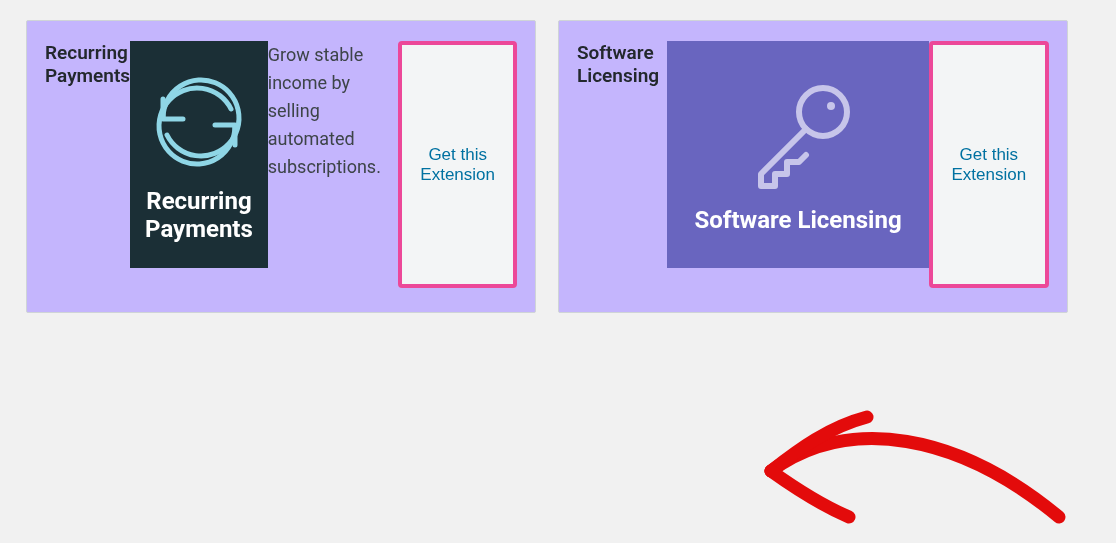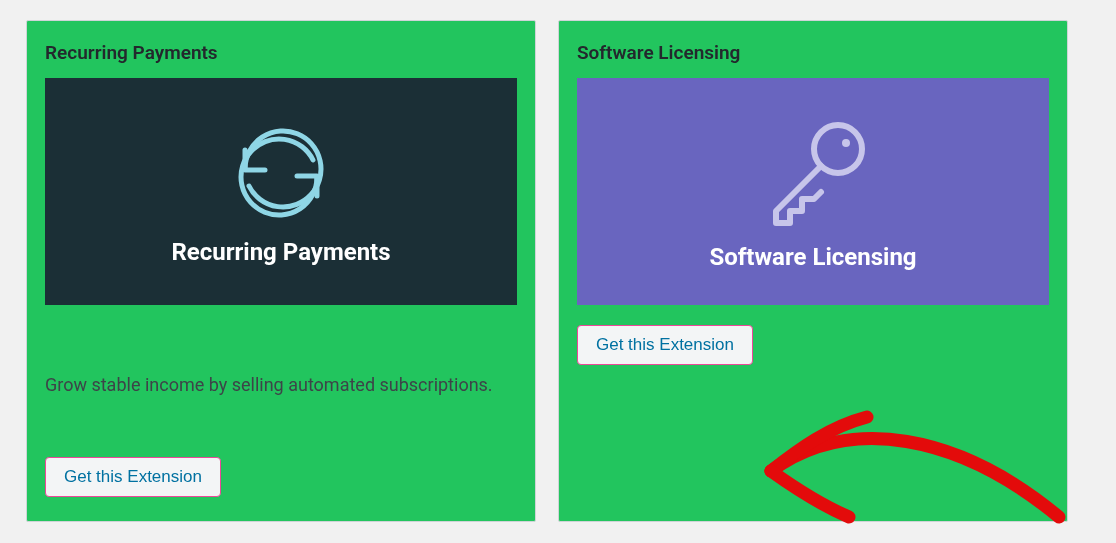--- a/index.html
+++ b/index.html
@@ -10,26 +10,25 @@
     font-family: -apple-system, BlinkMacSystemFont, "Segoe UI", Roboto, Helvetica, Arial, sans-serif;
     overflow: hidden;
   }
   .container {
     display: flex;
     gap: 22px;
     padding: 20px 26px 20px 26px;
   }
   .card {
     width: 510px;
-    background: #22c55e;
+    background: #c4b5fd;
     border: 1px solid #cfd4d7;
     border-radius: 2px;
     padding: 20px 18px 24px 18px;
     display: flex;
-    flex-direction: column;
     position: relative;
   }
   .card-title {
     font-size: 19px;
     font-weight: 600;
     color: #23282d;
     margin-bottom: 14px;
   }
   .hero {
     width: 100%;
@@ -54,27 +53,26 @@
     font-weight: 700;
     color: #ffffff;
     margin-top: 10px;
     text-align: center;
   }
   .desc {
     font-size: 18px;
     line-height: 1.55;
     color: #3d4448;
     margin-bottom: 58px;
-    margin-top: 46px;
   }
   .btn {
     display: inline-block;
     width: fit-content;
     padding: 9px 18px;
-    border: 1px solid #ec4899;
+    border: 4px solid #ec4899;
     border-radius: 4px;
     background: #f3f5f6;
     color: #0071a1;
     font-size: 17px;
     font-weight: 400;
     cursor: pointer;
   }
   .arrow-annotation {
     position: absolute;
     pointer-events: none;

